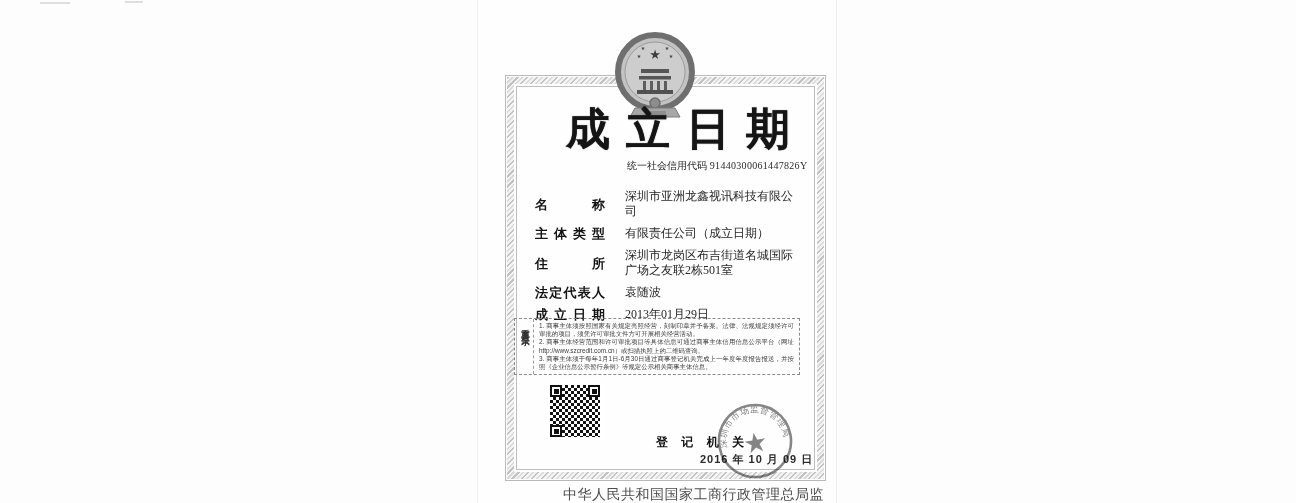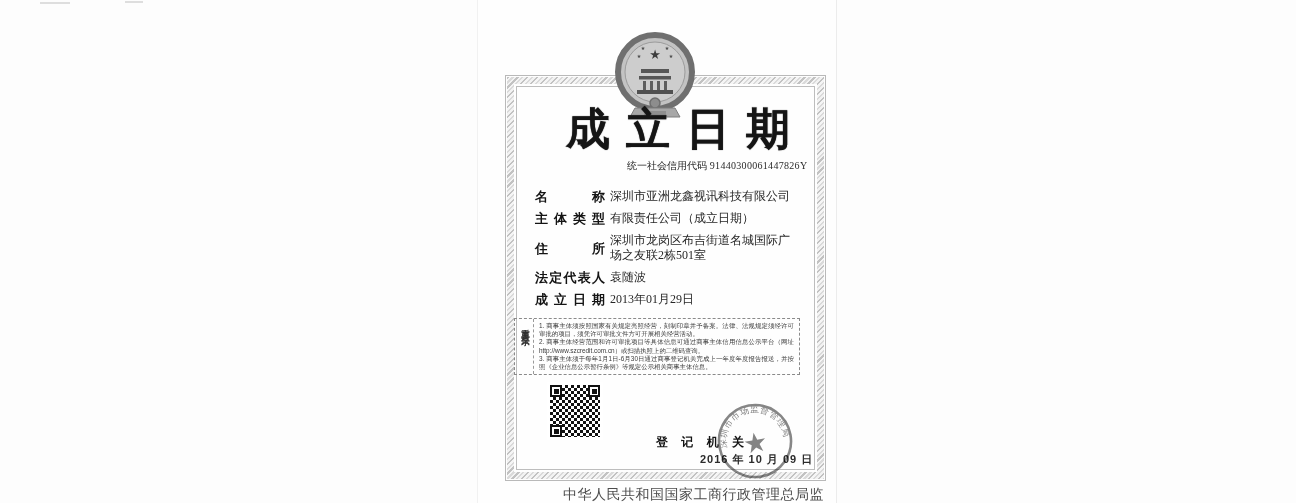--- a/index.html
+++ b/index.html
@@ -36,21 +36,21 @@
   .credit .lbl{font-weight:normal;color:#222;}
   .credit .val{font-family:"Liberation Serif",serif;color:#2a2a2a;letter-spacing:0.3px;}
   
   .fields{position:absolute;left:57px;top:189px;width:260px;}
   .frow{display:flex;align-items:center;margin-bottom:7px;}
   .flabel{
     width:70px;min-width:70px;font-weight:bold;font-size:13px;line-height:15px;
     text-align:justify;text-align-last:justify;color:#141414;
   }
   .fvalue{
-    margin-left:5px;width:213px;font-family:"Liberation Serif",serif;
+    margin-left:20px;width:213px;font-family:"Liberation Serif",serif;
     font-size:12px;line-height:15px;color:#262626;
   }
   
   .notice{
     position:absolute;left:36px;top:318px;width:286px;height:57px;
     border:1px dashed #8a8a8a;display:flex;box-sizing:border-box;background:transparent;
   }
   .notice-side{
     width:15px;padding:3px 1px 0 2px;border-right:1px dashed #9a9a9a;
     writing-mode:vertical-rl;text-orientation:upright;

